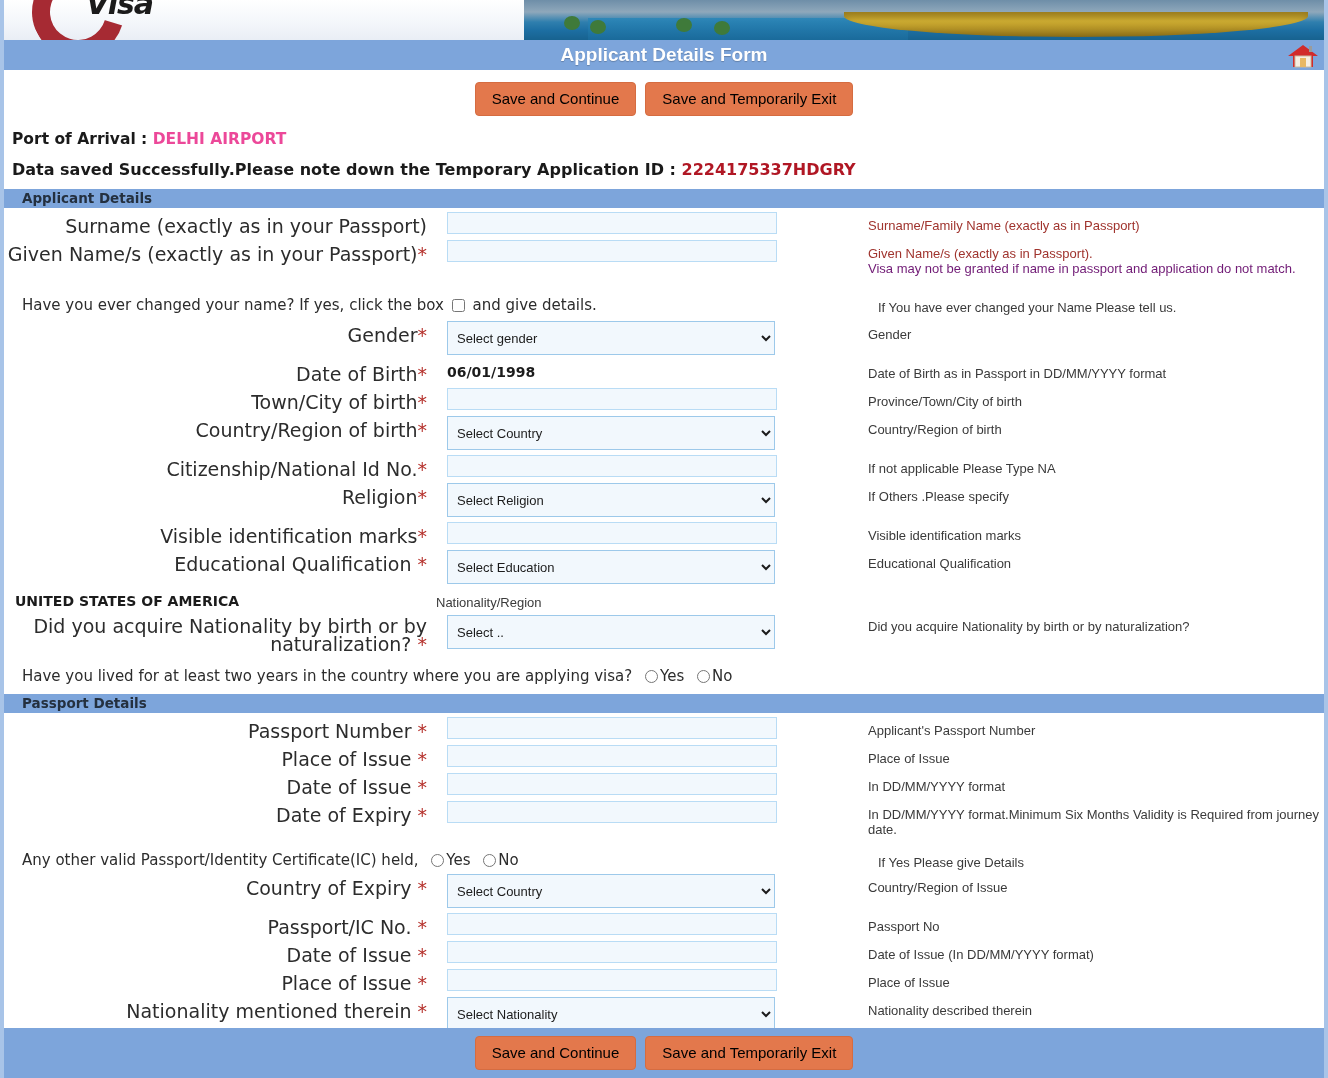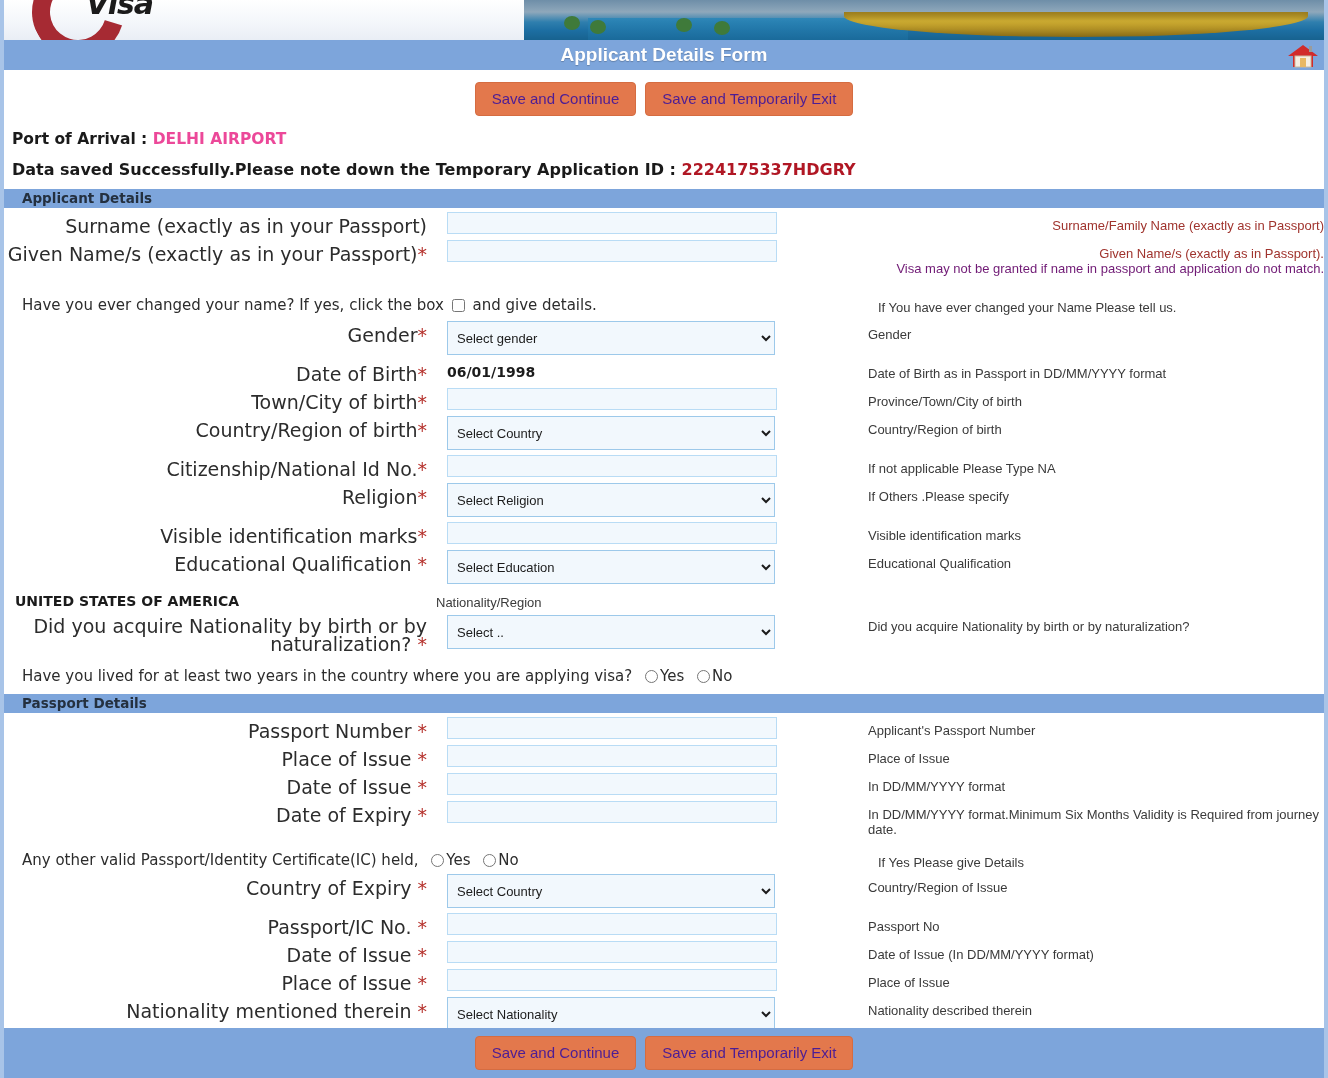--- a/index.html
+++ b/index.html
@@ -90,21 +90,21 @@
   .actionbar {
     text-align: center;
     padding: 12px 0 8px 0;
     background:#fff;
   }
   .btn {
     display: inline-block;
     background: #e3784c;
     border: 1px solid #d56c41;
     border-radius: 4px;
-    color: #4c1d95;
+    color: #000000;
     font-family: "Liberation Sans", sans-serif;
     font-size: 15px;
     padding: 8px 16px 9px 16px;
     margin: 0 2px;
     cursor: pointer;
     line-height: 1;
   }
 
   .port-line {
     font-family: "DejaVu Sans", sans-serif;
@@ -157,21 +157,21 @@
   .ctl { width: 418px; padding-left: 11px; }
   .hlp {
     flex: 1;
     padding-left: 14px;
     padding-top: 6px;
     font-family: "Liberation Sans", sans-serif;
     font-size: 13px;
     color: #3a3a3a;
     line-height: 15px;
   }
-  .hlp.maroon { color: #a0342e; text-align: right; }
+  .hlp.maroon { color: #a0342e; }
   .hlp .warn { color: #701a75; display:block; }
 
   input.txt {
     width: 330px;
     height: 22px;
     background: #f2f8fd;
     border: 1px solid #b9dcf5;
     font-family: "Liberation Sans", sans-serif;
     font-size: 13px;
     color: #222;

